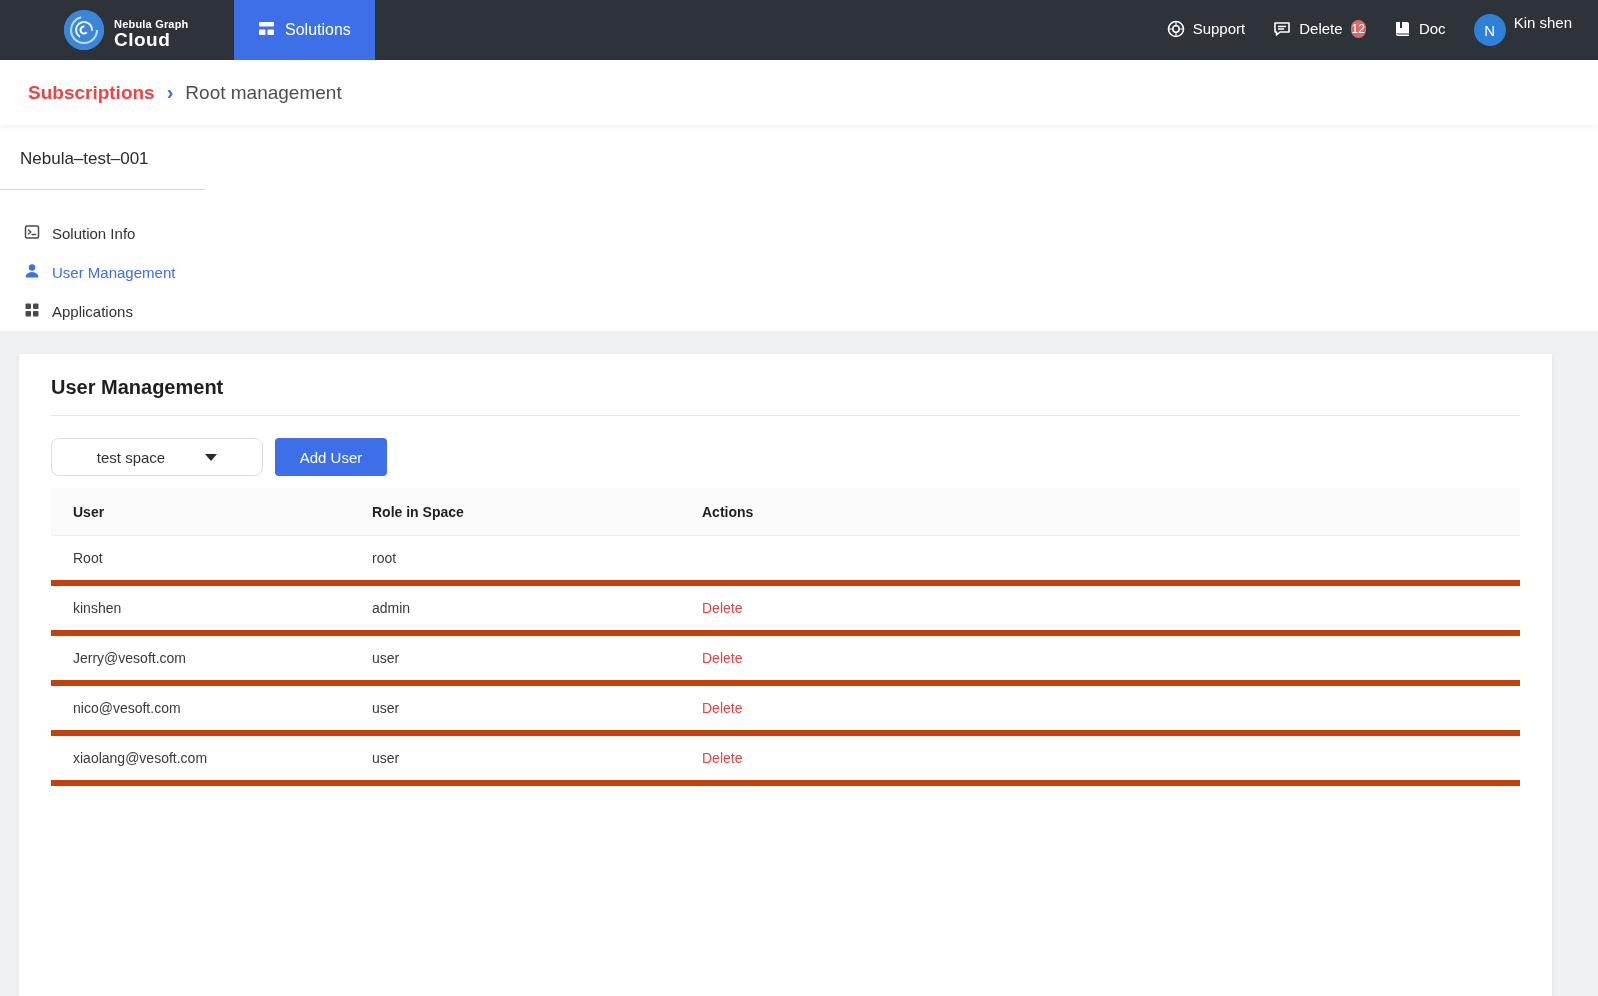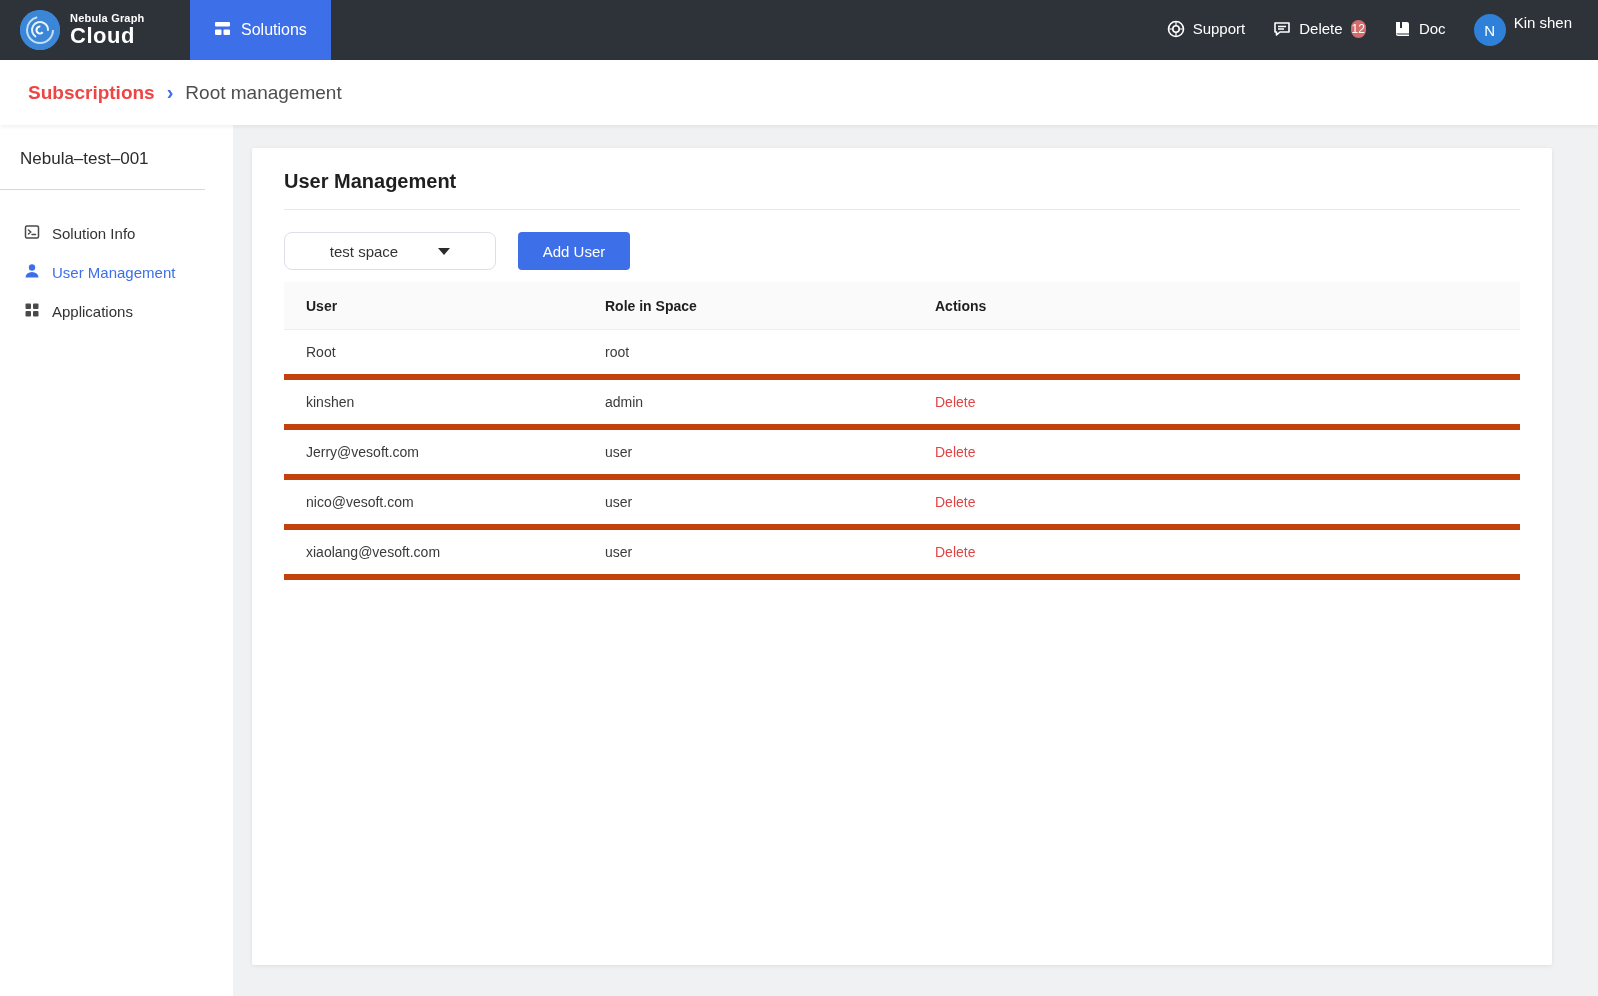--- a/index.html
+++ b/index.html
@@ -13,35 +13,36 @@
   
   .navbar {
     height: 60px;
     background: #2e333a;
     display: flex;
     align-items: center;
     color: #fff;
   }
   .logo-block {
     display: flex;
-    align-items: center;
+    align-items: flex-end;
     gap: 10px;
     padding: 0 22px 0 20px;
     min-width: 190px;
+    margin-left: 44px;
   }
   .logo-circle {
     width: 40px; height: 40px;
     border-radius: 50%;
     background: #3c86d8;
     display: flex; align-items: center; justify-content: center;
     flex: none;
   }
   .logo-text { display: flex; flex-direction: column; line-height: 1.05; }
   .logo-top { font-size: 11px; font-weight: bold; letter-spacing: .2px; }
-  .logo-bottom { font-size: 22px; font-weight: bold; letter-spacing: .5px; }
+  .logo-bottom { font-size: 19px; font-weight: bold; letter-spacing: .5px; }
 
   .nav-solutions {
     height: 60px;
     background: #3d6fe8;
     display: flex; align-items: center;
     gap: 10px;
     padding: 0 24px;
     font-size: 16px;
     cursor: pointer;
     justify-content: center;
@@ -84,20 +85,21 @@
     z-index: 2;
   }
   .crumb-root { font-size: 19px; font-weight: bold; color: #ef4444; cursor: pointer; }
   .crumb-sep { color: #3d6fe8; font-size: 20px; font-weight: bold; }
   .crumb-current { font-size: 19px; color: #4e4e4e; }
 
   
   .page-body {
     display: flex;
     height: 871px;
+    flex-direction: column;
   }
   .sidebar {
     width: 233px;
     background: #fff;
     flex: none;
     padding-top: 24px;
   }
   .sidebar-title {
     font-size: 17px;
     color: #2b2b2b;
@@ -158,21 +160,21 @@
     cursor: pointer;
     position: relative;
   }
   .space-select .caret {
     width: 0; height: 0;
     border-left: 6px solid transparent;
     border-right: 6px solid transparent;
     border-top: 7px solid #2b2b2b;
   }
   .add-user-btn {
-    margin-left: 22px;
+    margin-left: 12px;
     width: 112px;
     height: 38px;
     background: #3d6fe8;
     border: none;
     border-radius: 4px;
     color: #fff;
     font-size: 15px;
     font-family: inherit;
     cursor: pointer;
   }

